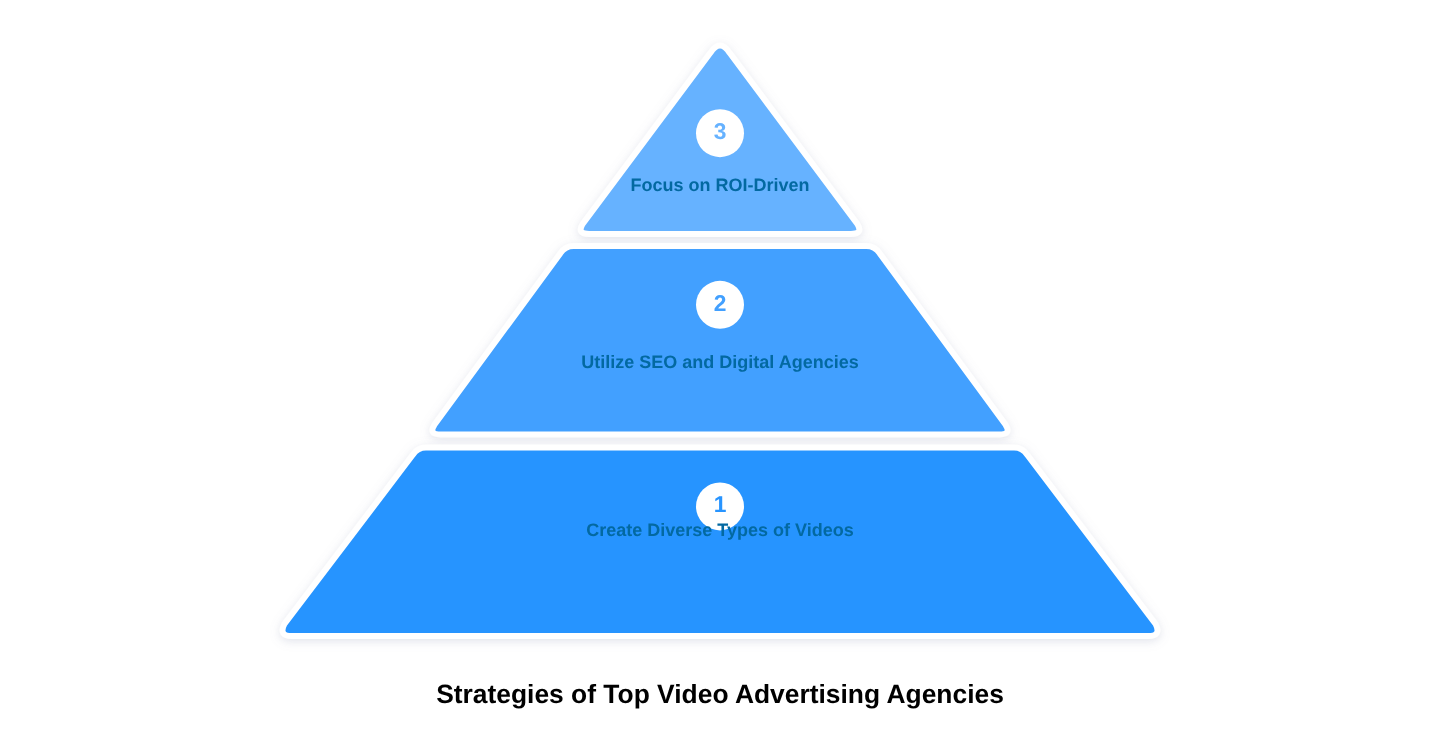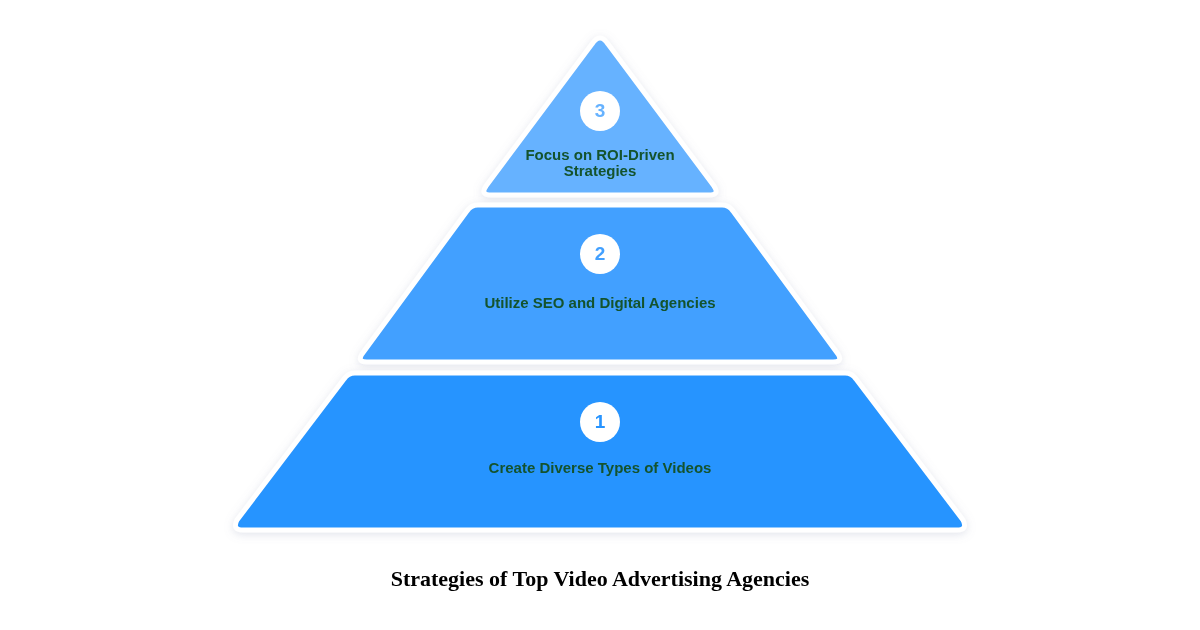--- a/index.html
+++ b/index.html
@@ -2,24 +2,24 @@
 <html><head>
 <meta charset="utf-8">
 <style>
   html, body { margin: 0; padding: 0; }
   body { width: 1200px; height: 630px; background: #ffffff; position: relative; overflow: hidden;
          font-family: "Liberation Sans", "DejaVu Sans", sans-serif; }
   #pyramid { position: absolute; left: 0; top: 0; width: 1200px; height: 630px; }
   .badge { position: absolute; width: 40px; height: 40px; border-radius: 50%; background: #ffffff;
            left: 580px; display: flex; align-items: center; justify-content: center;
            font-weight: bold; font-size: 19px; }
-  .label { position: absolute; left: 0; width: 1200px; text-align: center; color: #14532d;
+  .label { position: absolute; left: 0; width: 1200px; text-align: center; color: #0369a1;
            font-weight: bold; font-size: 15px; line-height: 16px; }
   .title { position: absolute; left: 0; width: 1200px; top: 566px; text-align: center;
-           font-weight: bold; font-size: 22px; color: #000000; font-family: Liberation Serif, serif; }
+           font-weight: bold; font-size: 22px; color: #000000; }
 </style>
 </head>
 <body>
 
 <svg id="pyramid" viewBox="0 0 1200 630" xmlns="http://www.w3.org/2000/svg">
   <defs>
     <filter id="sh" x="-10%" y="-10%" width="120%" height="130%">
       <feDropShadow dx="0" dy="2" stdDeviation="4" flood-color="#8a8fb0" flood-opacity="0.25"></feDropShadow>
     </filter>
   </defs>
@@ -29,26 +29,25 @@
   <path d="M478,205 L722,205 Q729,205 733,211 L838,354 Q843,362 833,362 L367,362 Q357,362 362,354 L467,211 Q471,205 478,205 Z" fill="#42A0FF" stroke="#ffffff" stroke-width="5" stroke-linejoin="round" filter="url(#sh)"></path>
 
   <path d="M355,373 L845,373 Q852,373 856,379 L963,520 Q968,530 957,530 L243,530 Q232,530 237,520 L344,379 Q348,373 355,373 Z" fill="#2794FF" stroke="#ffffff" stroke-width="5" stroke-linejoin="round" filter="url(#sh)"></path>
 </svg>
 
 <div class="badge" style="top:91px;">
   <span style="color:#66B2FF;">3</span>
 </div>
 <div class="label" style="top:147px;">
   <div>Focus on ROI-Driven</div>
-  <div>Strategies</div>
 </div>
 
 <div class="badge" style="top:234px;">
   <span style="color:#42A0FF;">2</span>
 </div>
 <div class="label" style="top:295px;">Utilize SEO and Digital Agencies</div>
 
 <div class="badge" style="top:402px;">
   <span style="color:#2794FF;">1</span>
 </div>
-<div class="label" style="top:460px;">Create Diverse Types of Videos</div>
+<div class="label" style="top:435px;">Create Diverse Types of Videos</div>
 
 <div class="title">Strategies of Top Video Advertising Agencies</div>
 
 </body></html>

